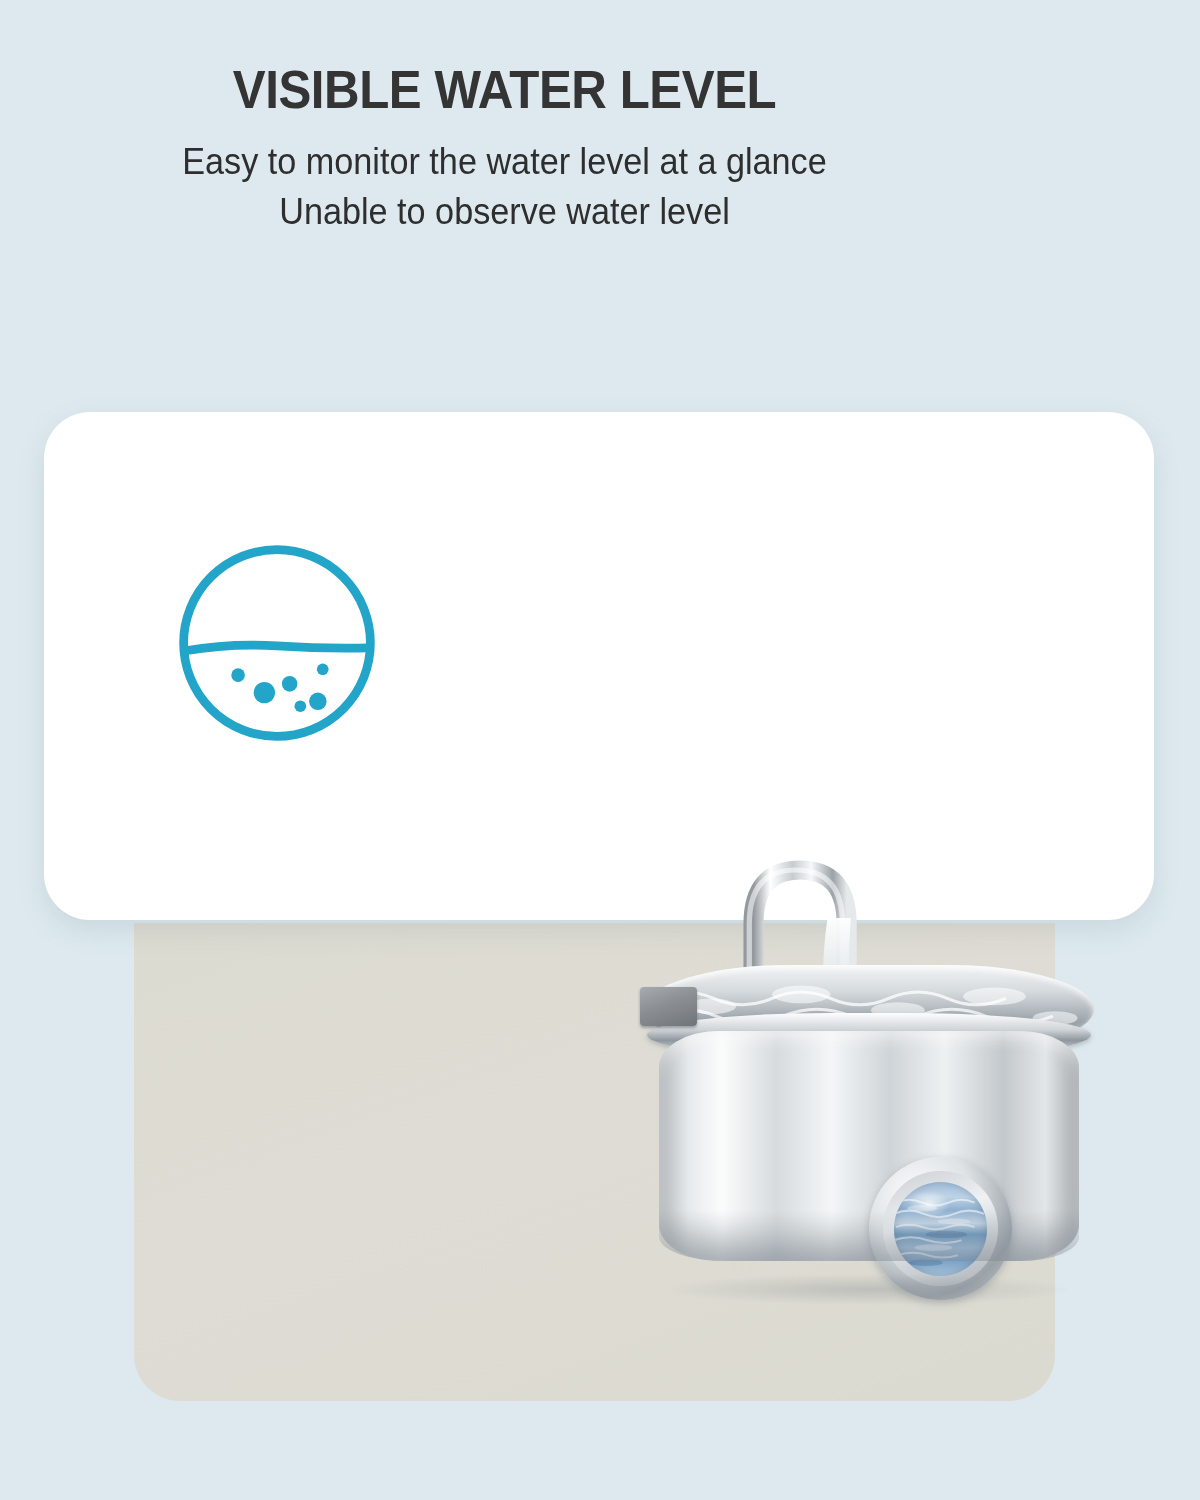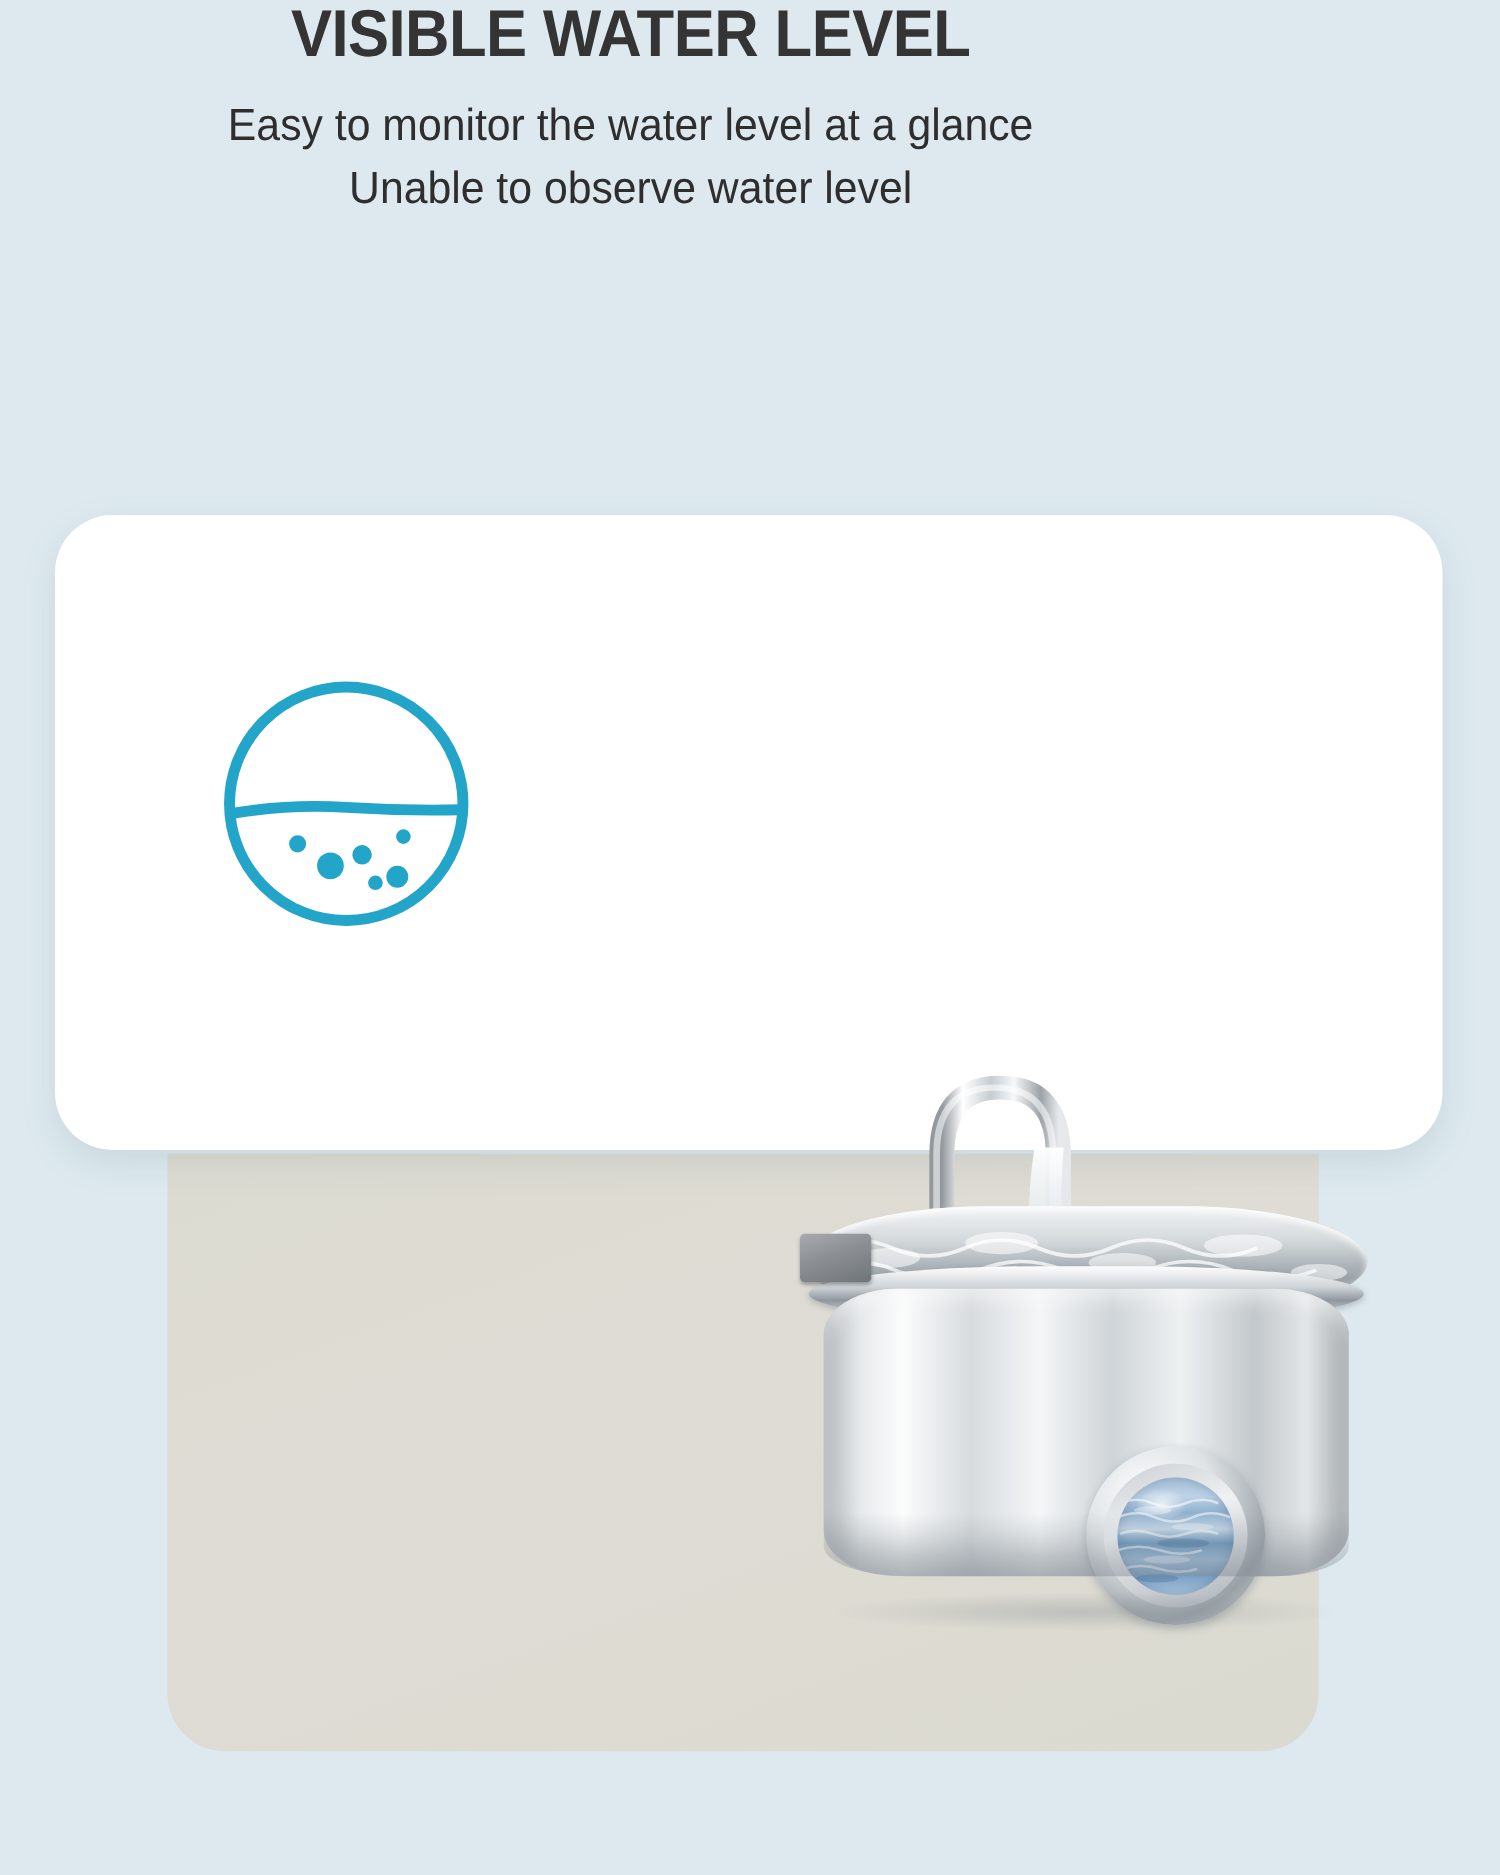--- a/index.html
+++ b/index.html
@@ -15,20 +15,21 @@
     background: #dde9ef;
     font-family: "Liberation Sans", sans-serif;
     -webkit-font-smoothing: antialiased;
   }
 
   
   .header {
     position: absolute;
     top: 0; left: 0;
     width: 1009px;
+    padding-top: 62px;
     text-align: center;
   }
 
   .headline {
     font-size: 53px;
     font-weight: 700;
     letter-spacing: -0.5px;
     color: #343434;
     line-height: 1.06;
     transform: scaleX(0.93);

